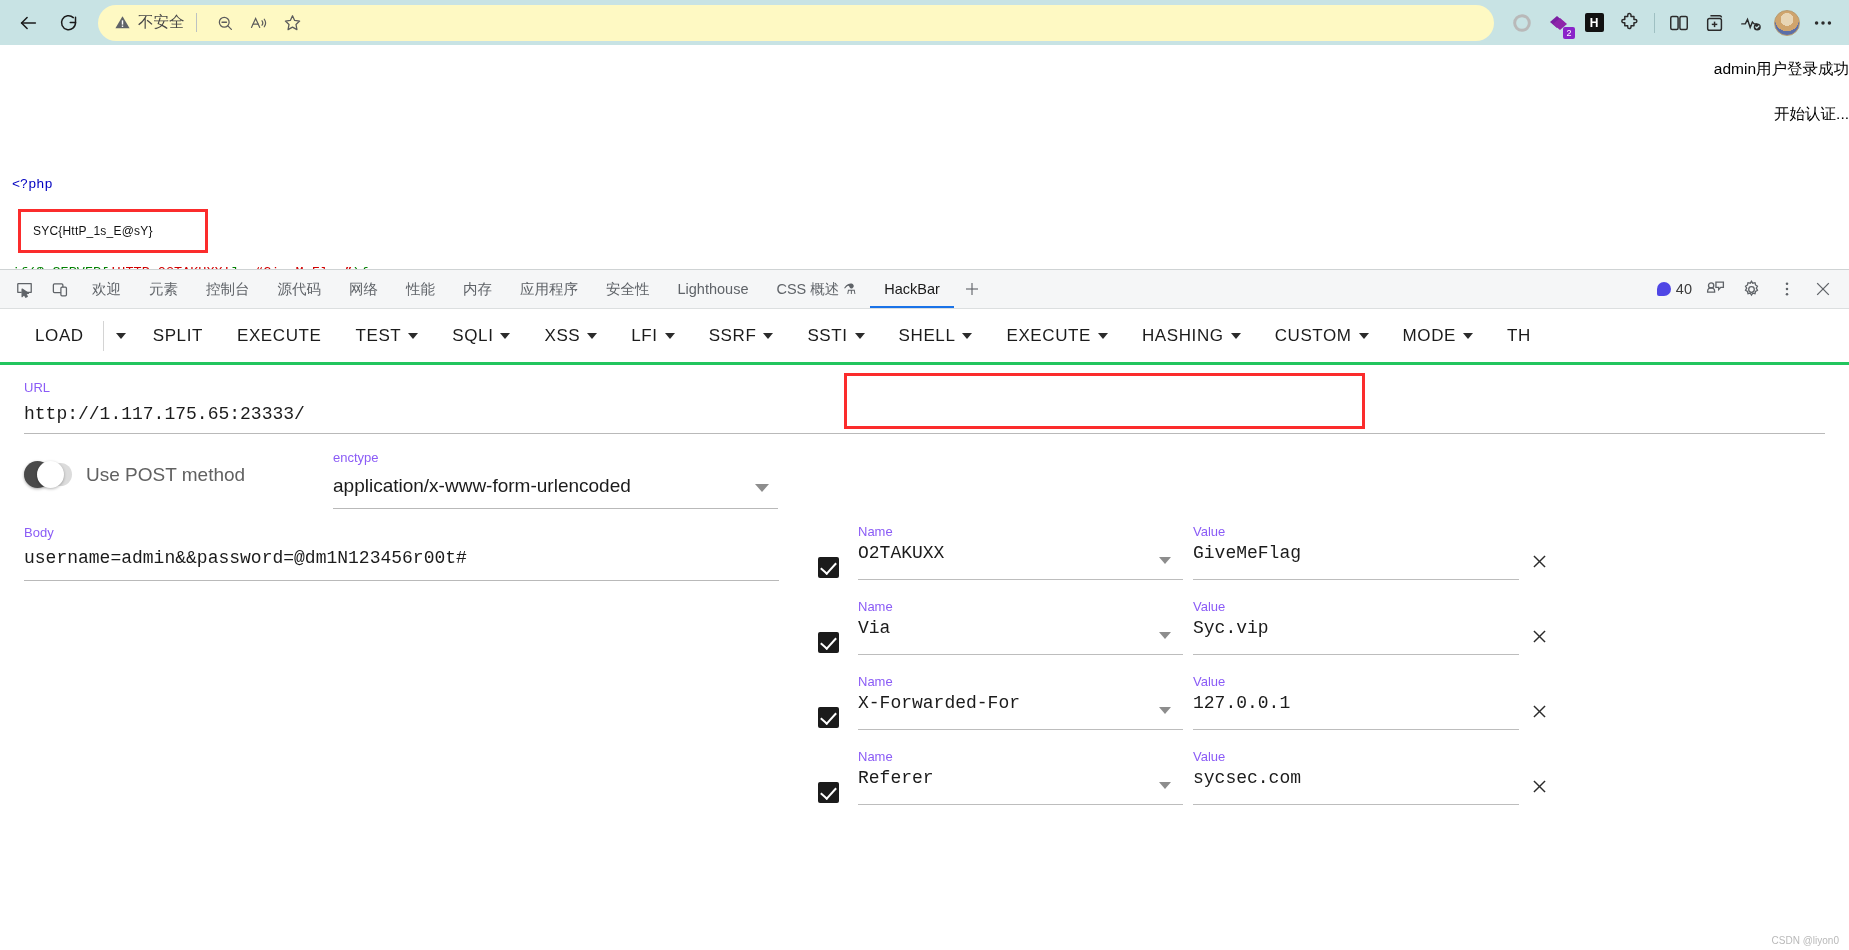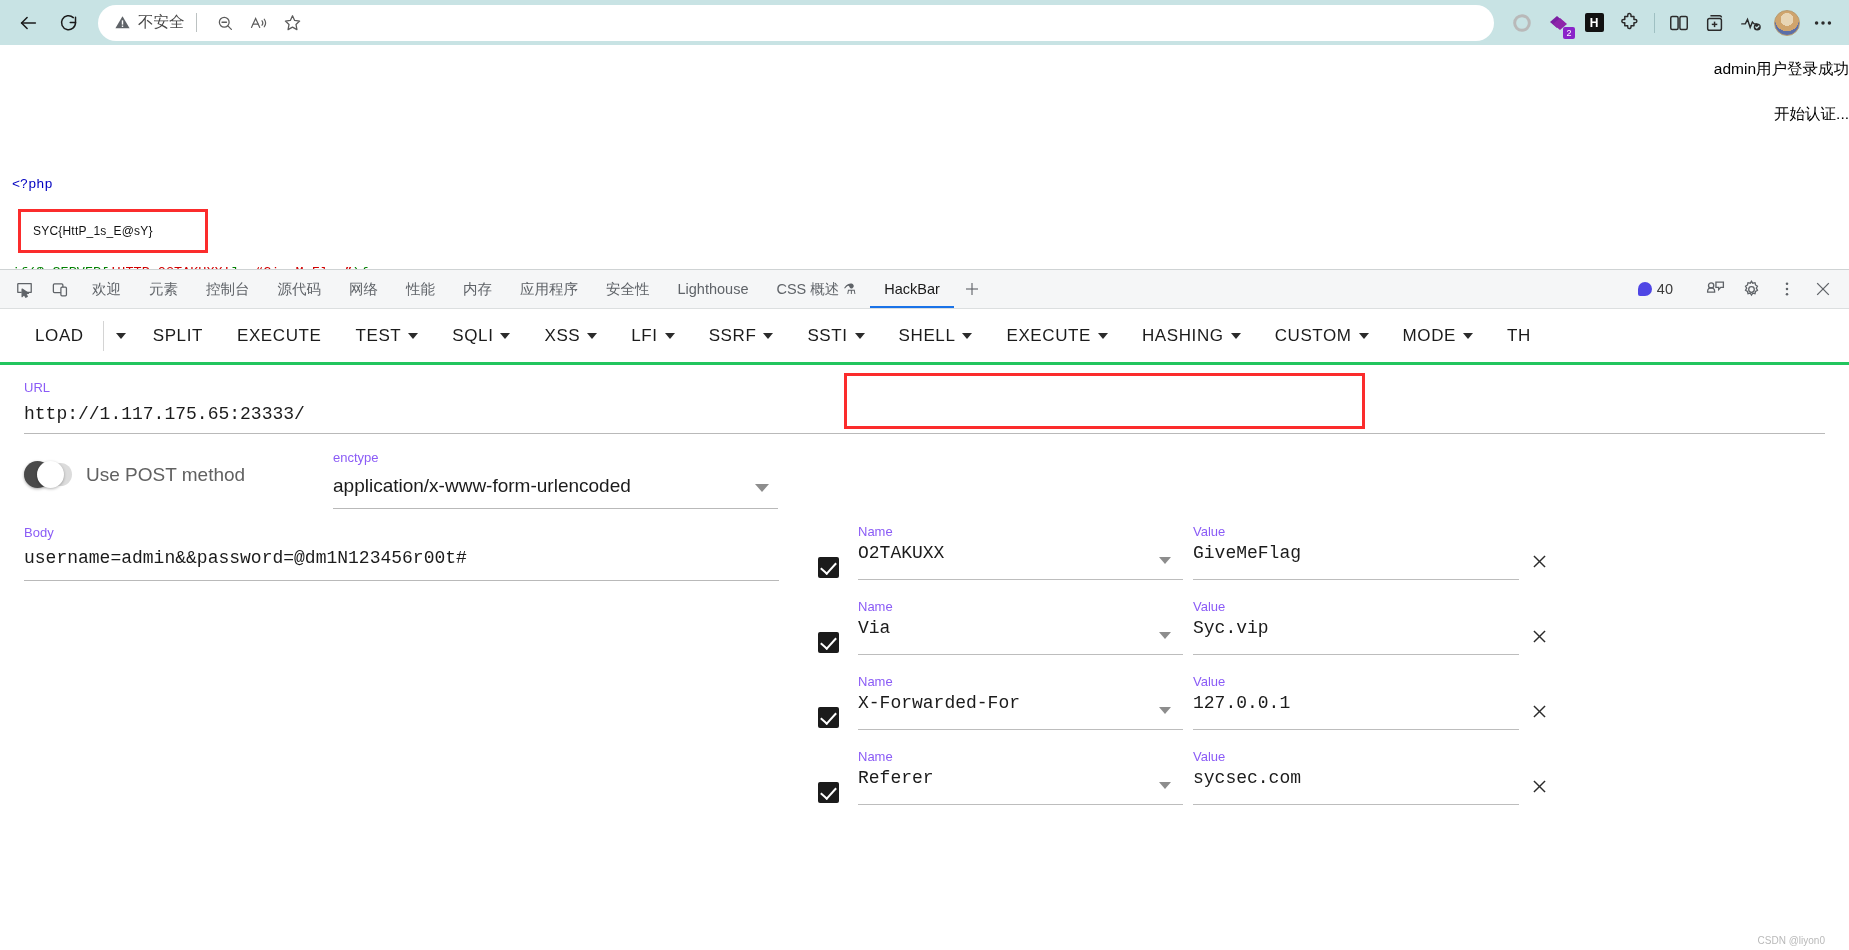--- a/index.html
+++ b/index.html
@@ -16,21 +16,21 @@
   #browser-chrome{
     height:45px; background:#c8e3e4; display:flex; align-items:center;
     padding:0 8px; position:relative;
   }
   .nav-btn{
     width:40px; height:36px; display:flex; align-items:center; justify-content:center;
     color:#1b1b1b; flex:none;
   }
   .nav-btn svg{ display:block; }
   #omnibox{
-    flex:1; height:36px; background:#ffffff; border-radius:18px;
+    flex:1; height:36px; background:#fef9c3; border-radius:18px;
     display:flex; align-items:center; padding:0 10px 0 16px; margin:0 10px;
     min-width:0;
   }
   .warn-ico{ width:17px; height:17px; flex:none; margin-right:7px; }
   #security-label{
     font-size:15.5px; color:#474747; white-space:nowrap;
   }
   .omni-divider{
     width:1px; height:19px; background:#bcc2c2; margin:0 11px;
     flex:none;
@@ -114,21 +114,21 @@
   }
   .dt-tab{
     padding:0 14px; height:38px; display:flex; align-items:center;
     font-size:14.5px; color:#5f6368; white-space:nowrap; flex:none;
   }
   .dt-tab.active{ color:#1a1a1a; box-shadow:inset 0 -2px 0 #1a73e8; }
   #dt-tab-right{
     margin-left:auto; display:flex; align-items:center; padding-right:8px; flex:none;
   }
   #issues-count{
-    display:flex;align-items:center;gap:5px;font-size:14.5px;color:#3b3b3b;margin-right:24px;
+    display:flex;align-items:center;gap:5px;font-size:14.5px;color:#3b3b3b;margin-right:5px;
   }
   .issue-dot{
     width:14px;height:14px;border-radius:50% 50% 50% 2px;background:#4f46e5;display:block;
   }
 
   
   #hb-toolbar{
     height:56px; display:flex; align-items:center; background:#fff;
     border-bottom:3px solid #22c55e; padding-left:18px; overflow:hidden;text-align:right;
   }
@@ -221,21 +221,21 @@
   .hr-del{
     position:absolute; left:713px; top:28px; width:28px; height:28px;
     display:flex;align-items:center;justify-content:center;color:#2b2b2b;font-size:26px;
     line-height:1;
   }
   #header-highlight{
     position:absolute; left:844px; top:373px; width:521px; height:56px;
     border:3px solid #fb2c2c; pointer-events:none;
   }
   #watermark{
-    position:absolute; right:24px; bottom:4px; font-size:10px; color:#b9b9b9;
+    position:absolute; right:10px; bottom:4px; font-size:10px; color:#b9b9b9;
     font-family:"Liberation Sans",sans-serif;
   }
 </style>
 </head>
 <body>
 
 <div id="browser-chrome">
 
   <div class="nav-btn">
     <svg width="22" height="22" viewBox="0 0 24 24" fill="none" stroke="currentColor" stroke-width="1.7" stroke-linecap="round" stroke-linejoin="round">

